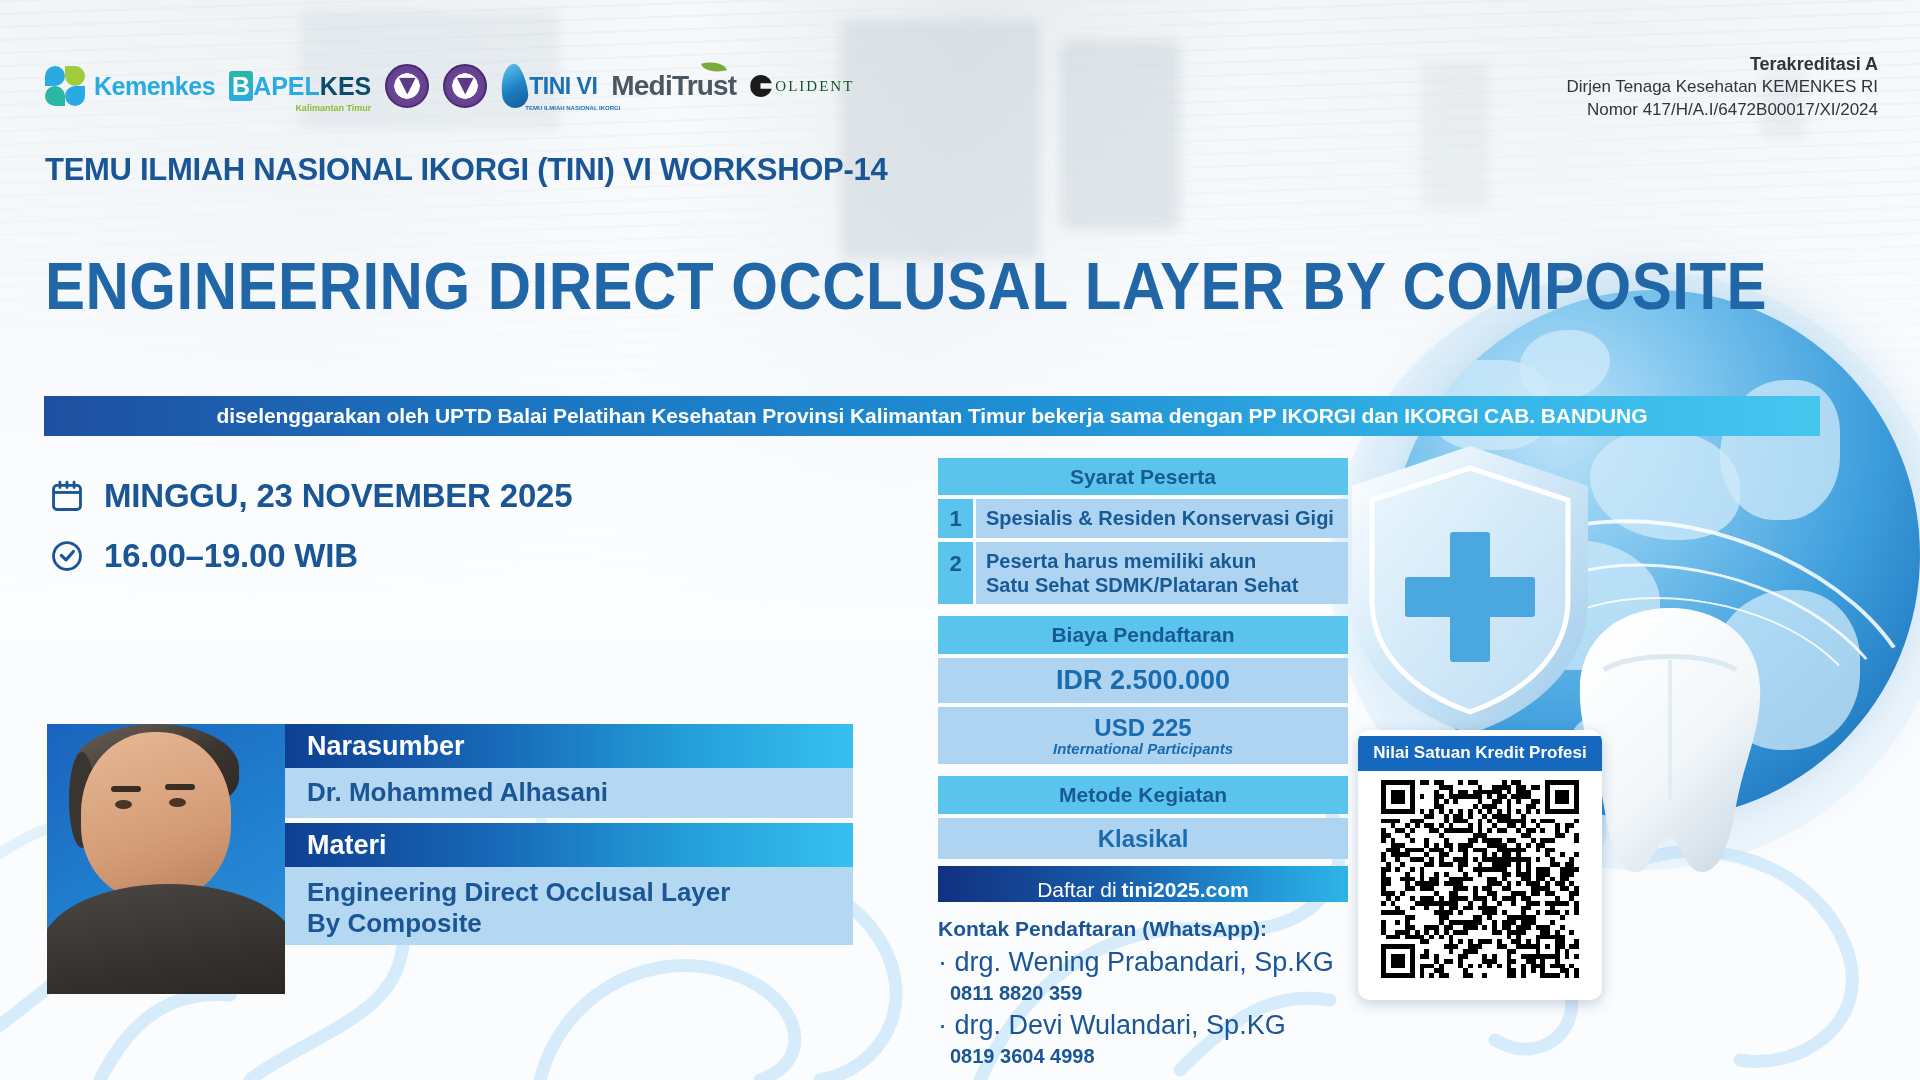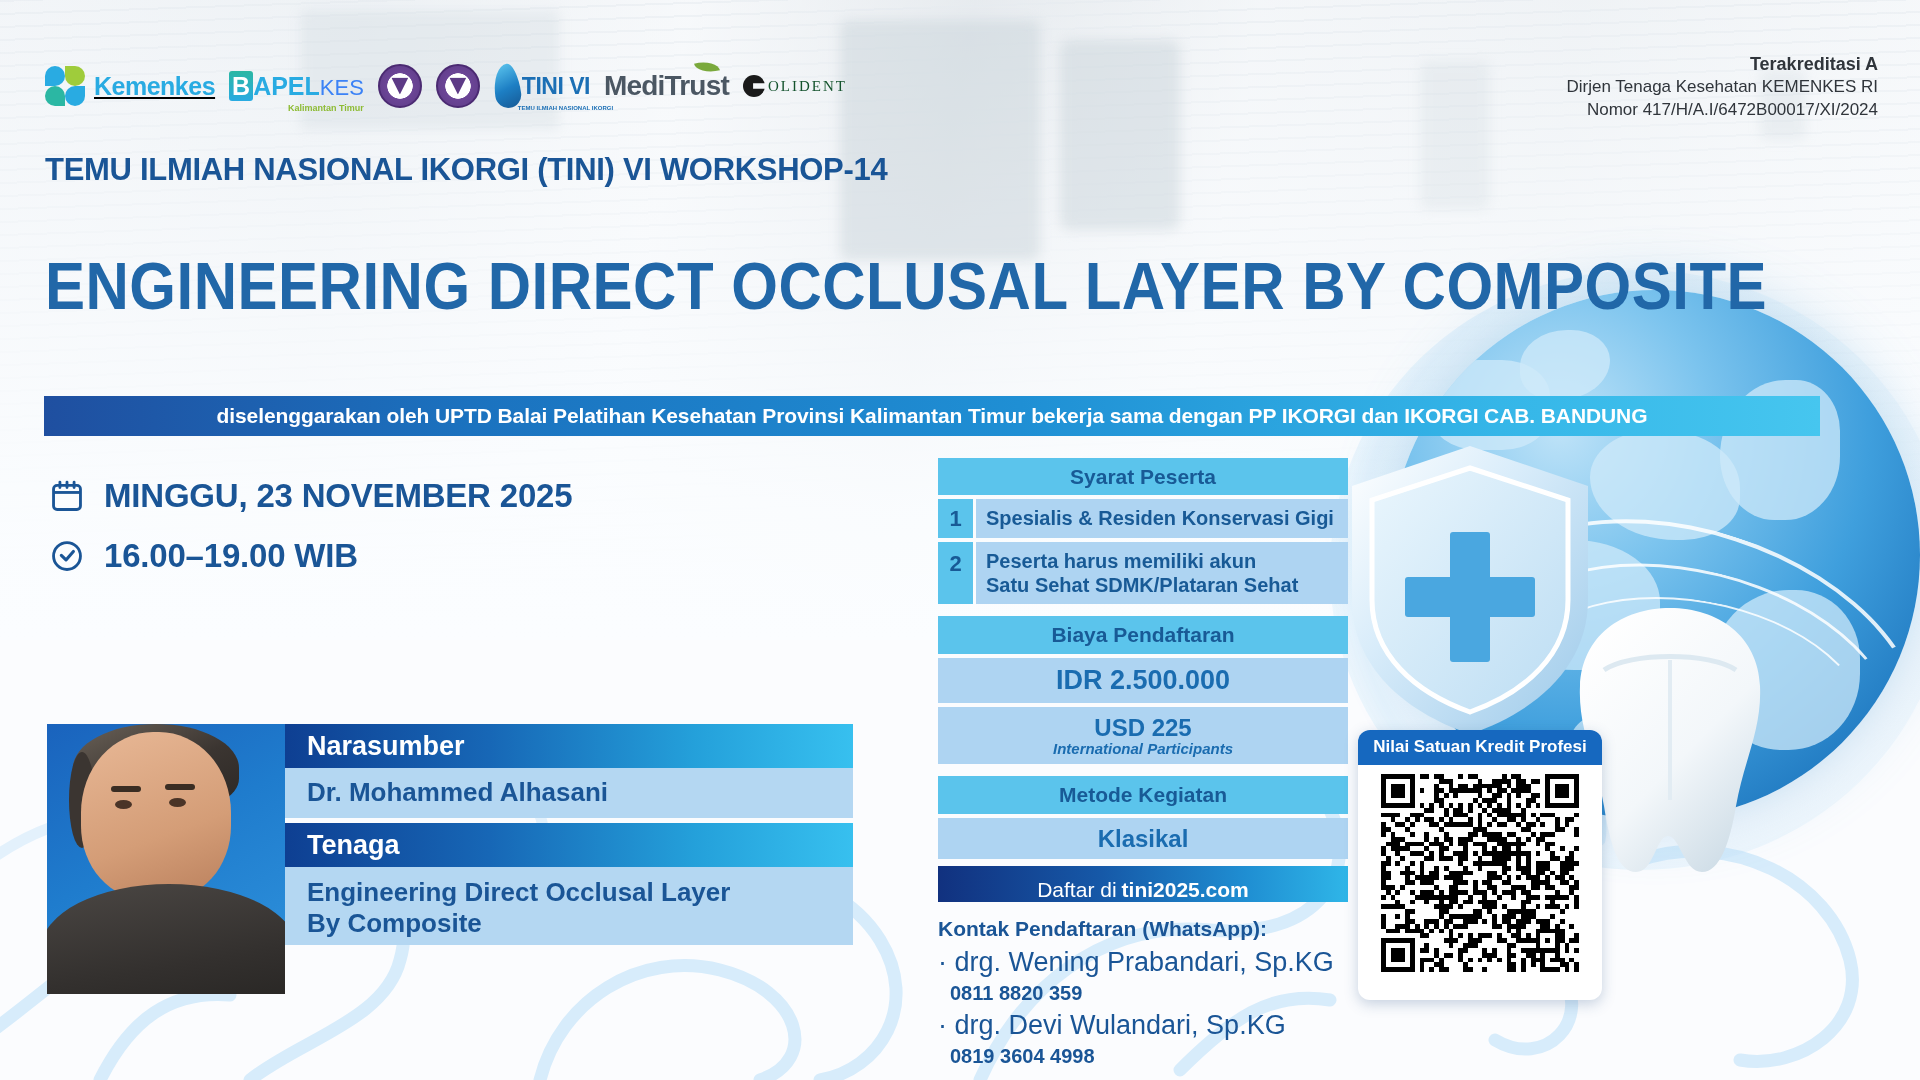--- a/index.html
+++ b/index.html
@@ -51,28 +51,28 @@
   .swoosh {
     position:absolute; border:4px solid rgba(255,255,255,0.75); border-radius:50%;
     border-color:rgba(255,255,255,0.85) transparent transparent transparent;
   }
 
   .shield { position:absolute; left:80px; top:170px; width:260px; height:300px; }
   .tooth  { position:absolute; left:300px; top:330px; width:220px; height:280px; }
 
   
   .logos { position:absolute; left:45px; top:55px; height:62px; display:flex; align-items:center; gap:14px; }
-  .logo-kemenkes { display:flex; align-items:center; gap:9px;text-decoration:underline; }
+  .logo-kemenkes { display:flex; align-items:center; gap:9px; }
   .flower { width:40px; height:40px; position:relative; }
   .petal { position:absolute; width:20px; height:20px; border-radius:50% 50% 50% 0; }
   .kem-text { font-size:25px; font-weight:bold; color:#29abe2; letter-spacing:-0.5px; }
   .bapelkes { display:flex; align-items:flex-end; position:relative; }
   .bpl-b { background:linear-gradient(180deg,#2bb7a3 0%,#29abe2 100%); color:#fff; font-size:25px; font-weight:bold; padding:0 3px; border-radius:3px; line-height:30px;}
   .bpl-apel { font-size:25px; font-weight:bold; color:#29abe2; }
-  .bpl-kes { font-size:22px; font-weight:normal; color:#3b82f6; }
+  .bpl-kes { font-size:25px; font-weight:bold; color:#0c4a6e; }
   .bpl-sub { position:absolute; right:0; bottom:-12px; font-size:9px; color:#8dbb33; font-weight:bold; white-space:nowrap;}
   .seal { width:44px; height:44px; border-radius:50%; border:2px solid #4b2a72;
           background:radial-gradient(circle at 50% 50%, #ffffff 44%, #6b4596 46%, #5d3a86 100%);
           position:relative; }
   .seal::after { content:""; position:absolute; left:50%; top:50%; transform:translate(-50%,-50%);
           width:17px; height:17px; background:#5d3a86;
           clip-path:polygon(0 0,100% 0,50% 100%); }
   .tini-logo { display:flex; align-items:center; gap:2px; position:relative; }
   .tini-flame { width:26px; height:44px;
     background:linear-gradient(160deg,#5ec8f0 0%, #1d7fc4 55%, #165a96 100%);
@@ -188,21 +188,21 @@
 
   
   .qr-card {
     position:absolute; left:1358px; top:730px; width:244px; height:270px;
     background:#ffffff; border-radius:12px; padding:0;
     box-shadow:0 4px 14px rgba(40,80,130,0.25);
     overflow:hidden;
   }
   .qr-title {
     background:#1668bf; color:#fff; font-size:17px; font-weight:bold;
-    text-align:center; padding:7px 0 8px;
+    text-align:center; padding:7px 0 8px;margin-top:6px;
   }
   .qr-box { padding:9px 10px 10px; }
   .qr-img { width:100%; height:198px; display:block; }
 
 </style>
 </head>
 <body>
 
 <div class="poster">
 
@@ -359,21 +359,21 @@
       <div class="brow" style="left:64px;top:62px;"></div>
       <div class="brow" style="left:118px;top:60px;"></div>
       <div class="eye" style="left:68px;top:76px;"></div>
       <div class="eye" style="left:122px;top:74px;"></div>
       <div class="body"></div>
     </div>
     <div class="sp-rows">
       <div class="sp-head">Narasumber</div>
       <div class="sp-val">Dr. Mohammed Alhasani</div>
       <div class="sp-gap"></div>
-      <div class="sp-head">Tenaga</div>
+      <div class="sp-head">Materi</div>
       <div class="sp-val tall" style="white-space:pre-line">Engineering Direct Occlusal Layer
 By Composite</div>
     </div>
   </div>
 
   <div class="info">
     <div class="ihead">Syarat Peserta</div>
 
     <div class="inum-row">
       <div class="inum">1</div>

